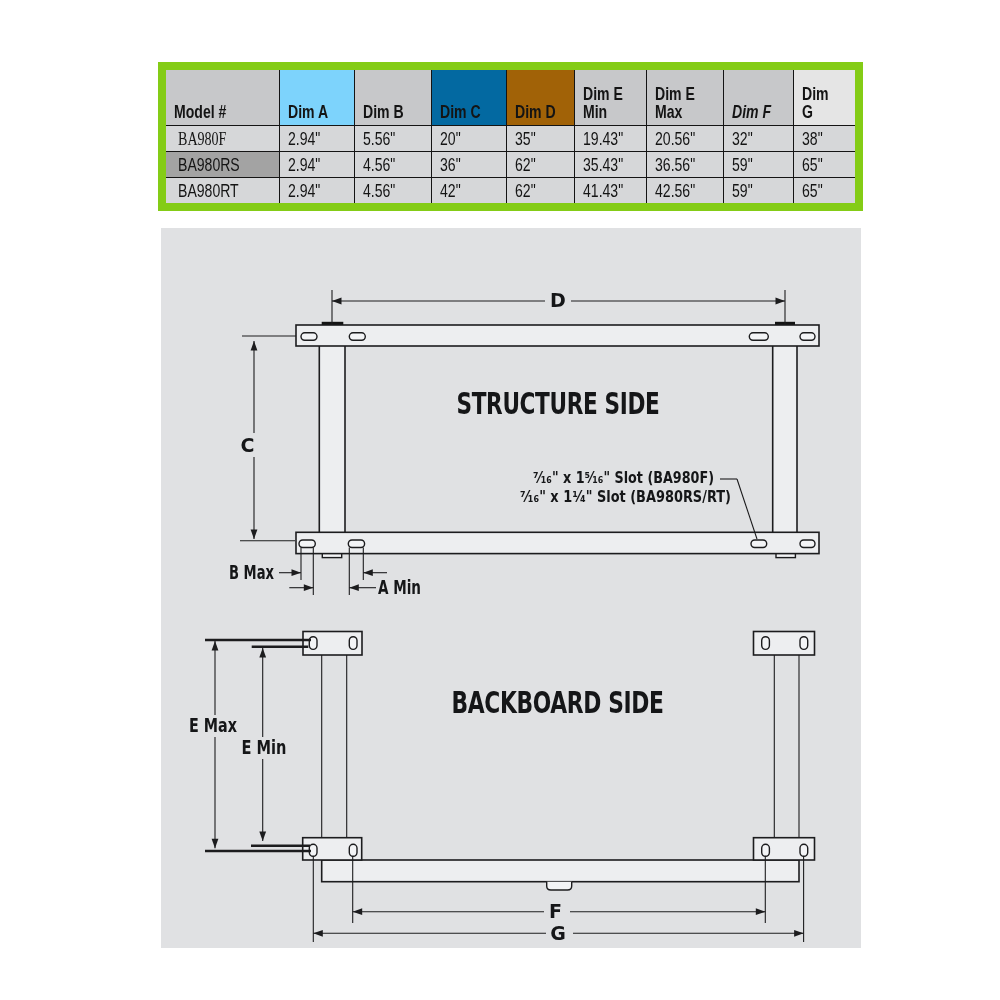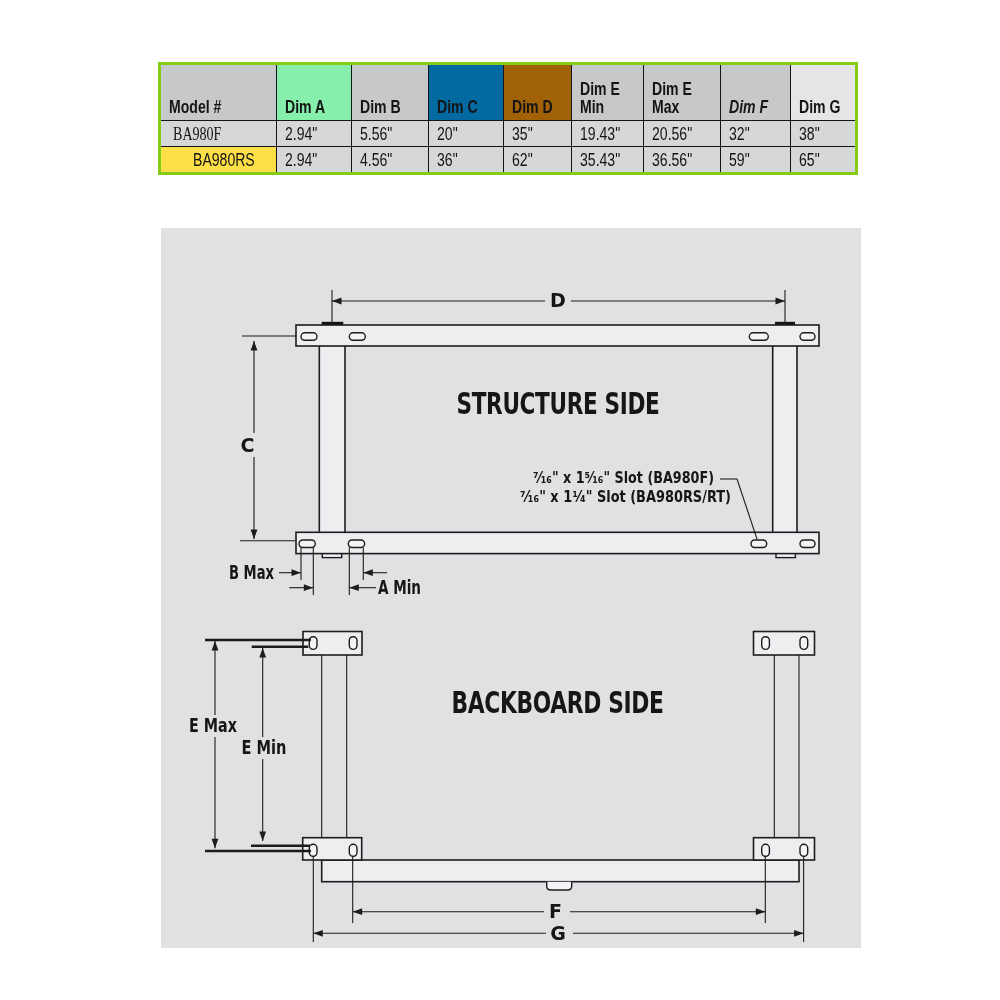--- a/index.html
+++ b/index.html
@@ -1,21 +1,21 @@
 <!DOCTYPE html>
 <html style="--panel-bg: #e0e1e3;"><head>
 <meta charset="utf-8">
 <style>
   html,body{margin:0;padding:0;background:#ffffff;width:1000px;height:1000px;
     font-family:"Liberation Sans",sans-serif;}
   #stage{position:absolute;left:0;top:0;width:1000px;height:1000px;background:#fff;overflow:hidden;}
 
   
   #spec-table{position:absolute;left:158px;top:62px;width:698px;border-collapse:collapse;
-    table-layout:fixed;border:3px solid #84cc16;}
+    table-layout:fixed;border:8px solid #84cc16;}
   #spec-table th,#spec-table td{border:1px solid #141414;overflow:hidden;}
   #spec-table th{background:#c7c8ca;height:49px;text-align:left;vertical-align:bottom;
     padding:2px 0 4px 8px;font-size:19px;font-weight:bold;color:#141414;line-height:0.95;}
   #spec-table td{background:#d6d7d9;height:25px;text-align:left;vertical-align:middle;
     padding:0 0 0 8px;font-size:19px;font-weight:normal;color:#141414;}
   #spec-table td:first-child{padding-left:12px;}
   .cx{display:inline-block;transform:scaleX(0.74);transform-origin:0 50%;white-space:pre-line;}
 
   
   #panel{position:absolute;left:161px;top:228px;width:700px;height:720px;background:#e0e1e3;}
@@ -44,21 +44,21 @@
         <col style="width: 75px;">
         <col style="width: 68px;">
         <col style="width: 72px;">
         <col style="width: 77px;">
         <col style="width: 70px;">
         <col style="width: 66px;">
       </colgroup>
     <thead>
         <tr id="header-row">
           <th style="background: rgb(199, 200, 202);"><span class="cx">Model #</span></th>
-          <th style="background: #86efac;"><span class="cx">Dim A</span></th>
+          <th style="background: #7dd3fc;"><span class="cx">Dim A</span></th>
           <th style="background: rgb(199, 200, 202);"><span class="cx">Dim B</span></th>
           <th style="background: #0369a1;"><span class="cx">Dim C</span></th>
           <th style="background: #a16207;"><span class="cx">Dim D</span></th>
           <th style="background: rgb(199, 200, 202);"><span class="cx">Dim E
 Min</span></th>
           <th style="background: rgb(199, 200, 202);"><span class="cx">Dim E
 Max</span></th>
           <th style="background: rgb(199, 200, 202); font-style: italic;"><span class="cx">Dim F</span></th>
           <th style="background: #e5e5e5;"><span class="cx">Dim G</span></th>
         </tr>
@@ -69,30 +69,41 @@
           <td style="background: rgb(214, 215, 217);"><span class="cx">2.94"</span></td>
           <td style="background: rgb(214, 215, 217);"><span class="cx">5.56"</span></td>
           <td style="background: rgb(214, 215, 217);"><span class="cx">20"</span></td>
           <td style="background: rgb(214, 215, 217);"><span class="cx">35"</span></td>
           <td style="background: rgb(214, 215, 217);"><span class="cx">19.43"</span></td>
           <td style="background: rgb(214, 215, 217);"><span class="cx">20.56"</span></td>
           <td style="background: rgb(214, 215, 217);"><span class="cx">32"</span></td>
           <td style="background: rgb(214, 215, 217);"><span class="cx">38"</span></td>
         </tr>
         <tr>
-          <td style="background: #fde047; text-align: right;"><span class="cx">BA980RS</span></td>
+          <td style="background: #a3a3a3;"><span class="cx">BA980RS</span></td>
           <td style="background: rgb(214, 215, 217);"><span class="cx">2.94"</span></td>
           <td style="background: rgb(214, 215, 217);"><span class="cx">4.56"</span></td>
           <td style="background: rgb(214, 215, 217);"><span class="cx">36"</span></td>
           <td style="background: rgb(214, 215, 217);"><span class="cx">62"</span></td>
           <td style="background: rgb(214, 215, 217);"><span class="cx">35.43"</span></td>
           <td style="background: rgb(214, 215, 217);"><span class="cx">36.56"</span></td>
           <td style="background: rgb(214, 215, 217);"><span class="cx">59"</span></td>
           <td style="background: rgb(214, 215, 217);"><span class="cx">65"</span></td>
         </tr>
+        <tr>
+          <td style="background: rgb(214, 215, 217);"><span class="cx">BA980RT</span></td>
+          <td style="background: rgb(214, 215, 217);"><span class="cx">2.94"</span></td>
+          <td style="background: rgb(214, 215, 217);"><span class="cx">4.56"</span></td>
+          <td style="background: rgb(214, 215, 217);"><span class="cx">42"</span></td>
+          <td style="background: rgb(214, 215, 217);"><span class="cx">62"</span></td>
+          <td style="background: rgb(214, 215, 217);"><span class="cx">41.43"</span></td>
+          <td style="background: rgb(214, 215, 217);"><span class="cx">42.56"</span></td>
+          <td style="background: rgb(214, 215, 217);"><span class="cx">59"</span></td>
+          <td style="background: rgb(214, 215, 217);"><span class="cx">65"</span></td>
+        </tr>
       </tbody>
   </table>
 
   <div id="panel" style="background: rgb(224, 225, 227);">
     <svg width="700" height="720" viewBox="0 0 700 720">
 
       <g>
 
         <rect class="part" x="158.3" y="100" width="25.7" height="215"></rect>
         <rect class="part" x="611.7" y="100" width="24.3" height="215"></rect>

